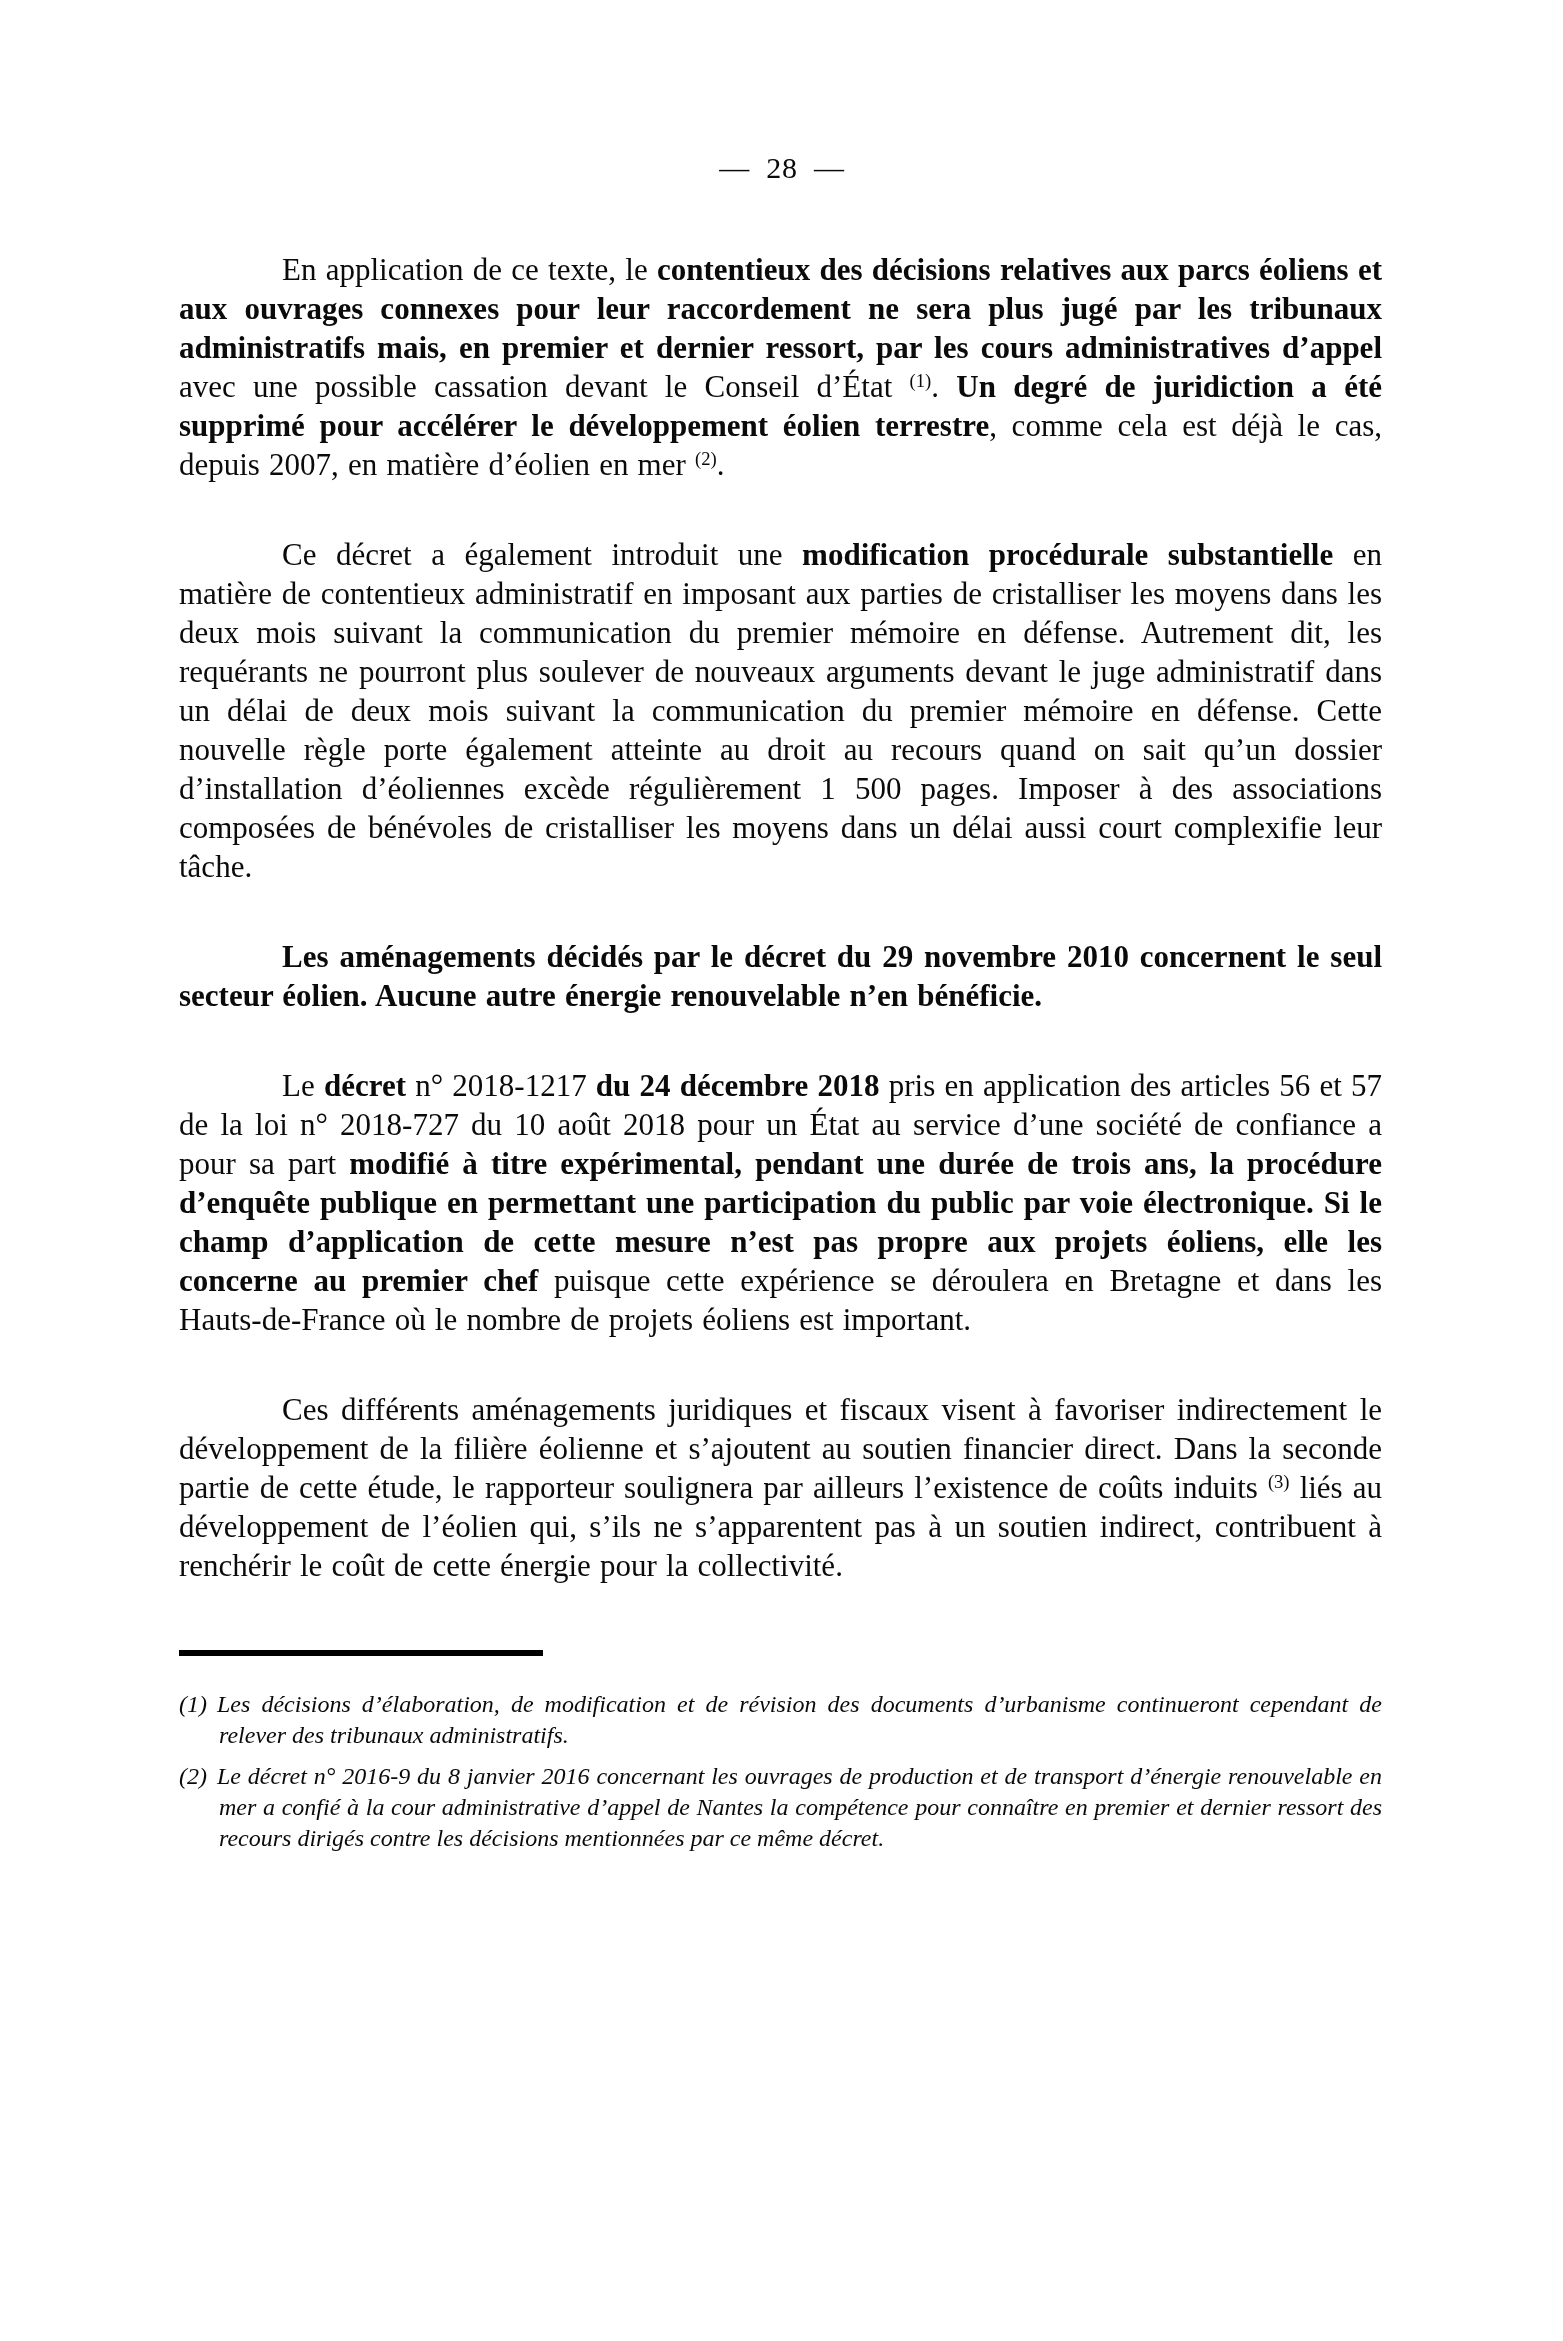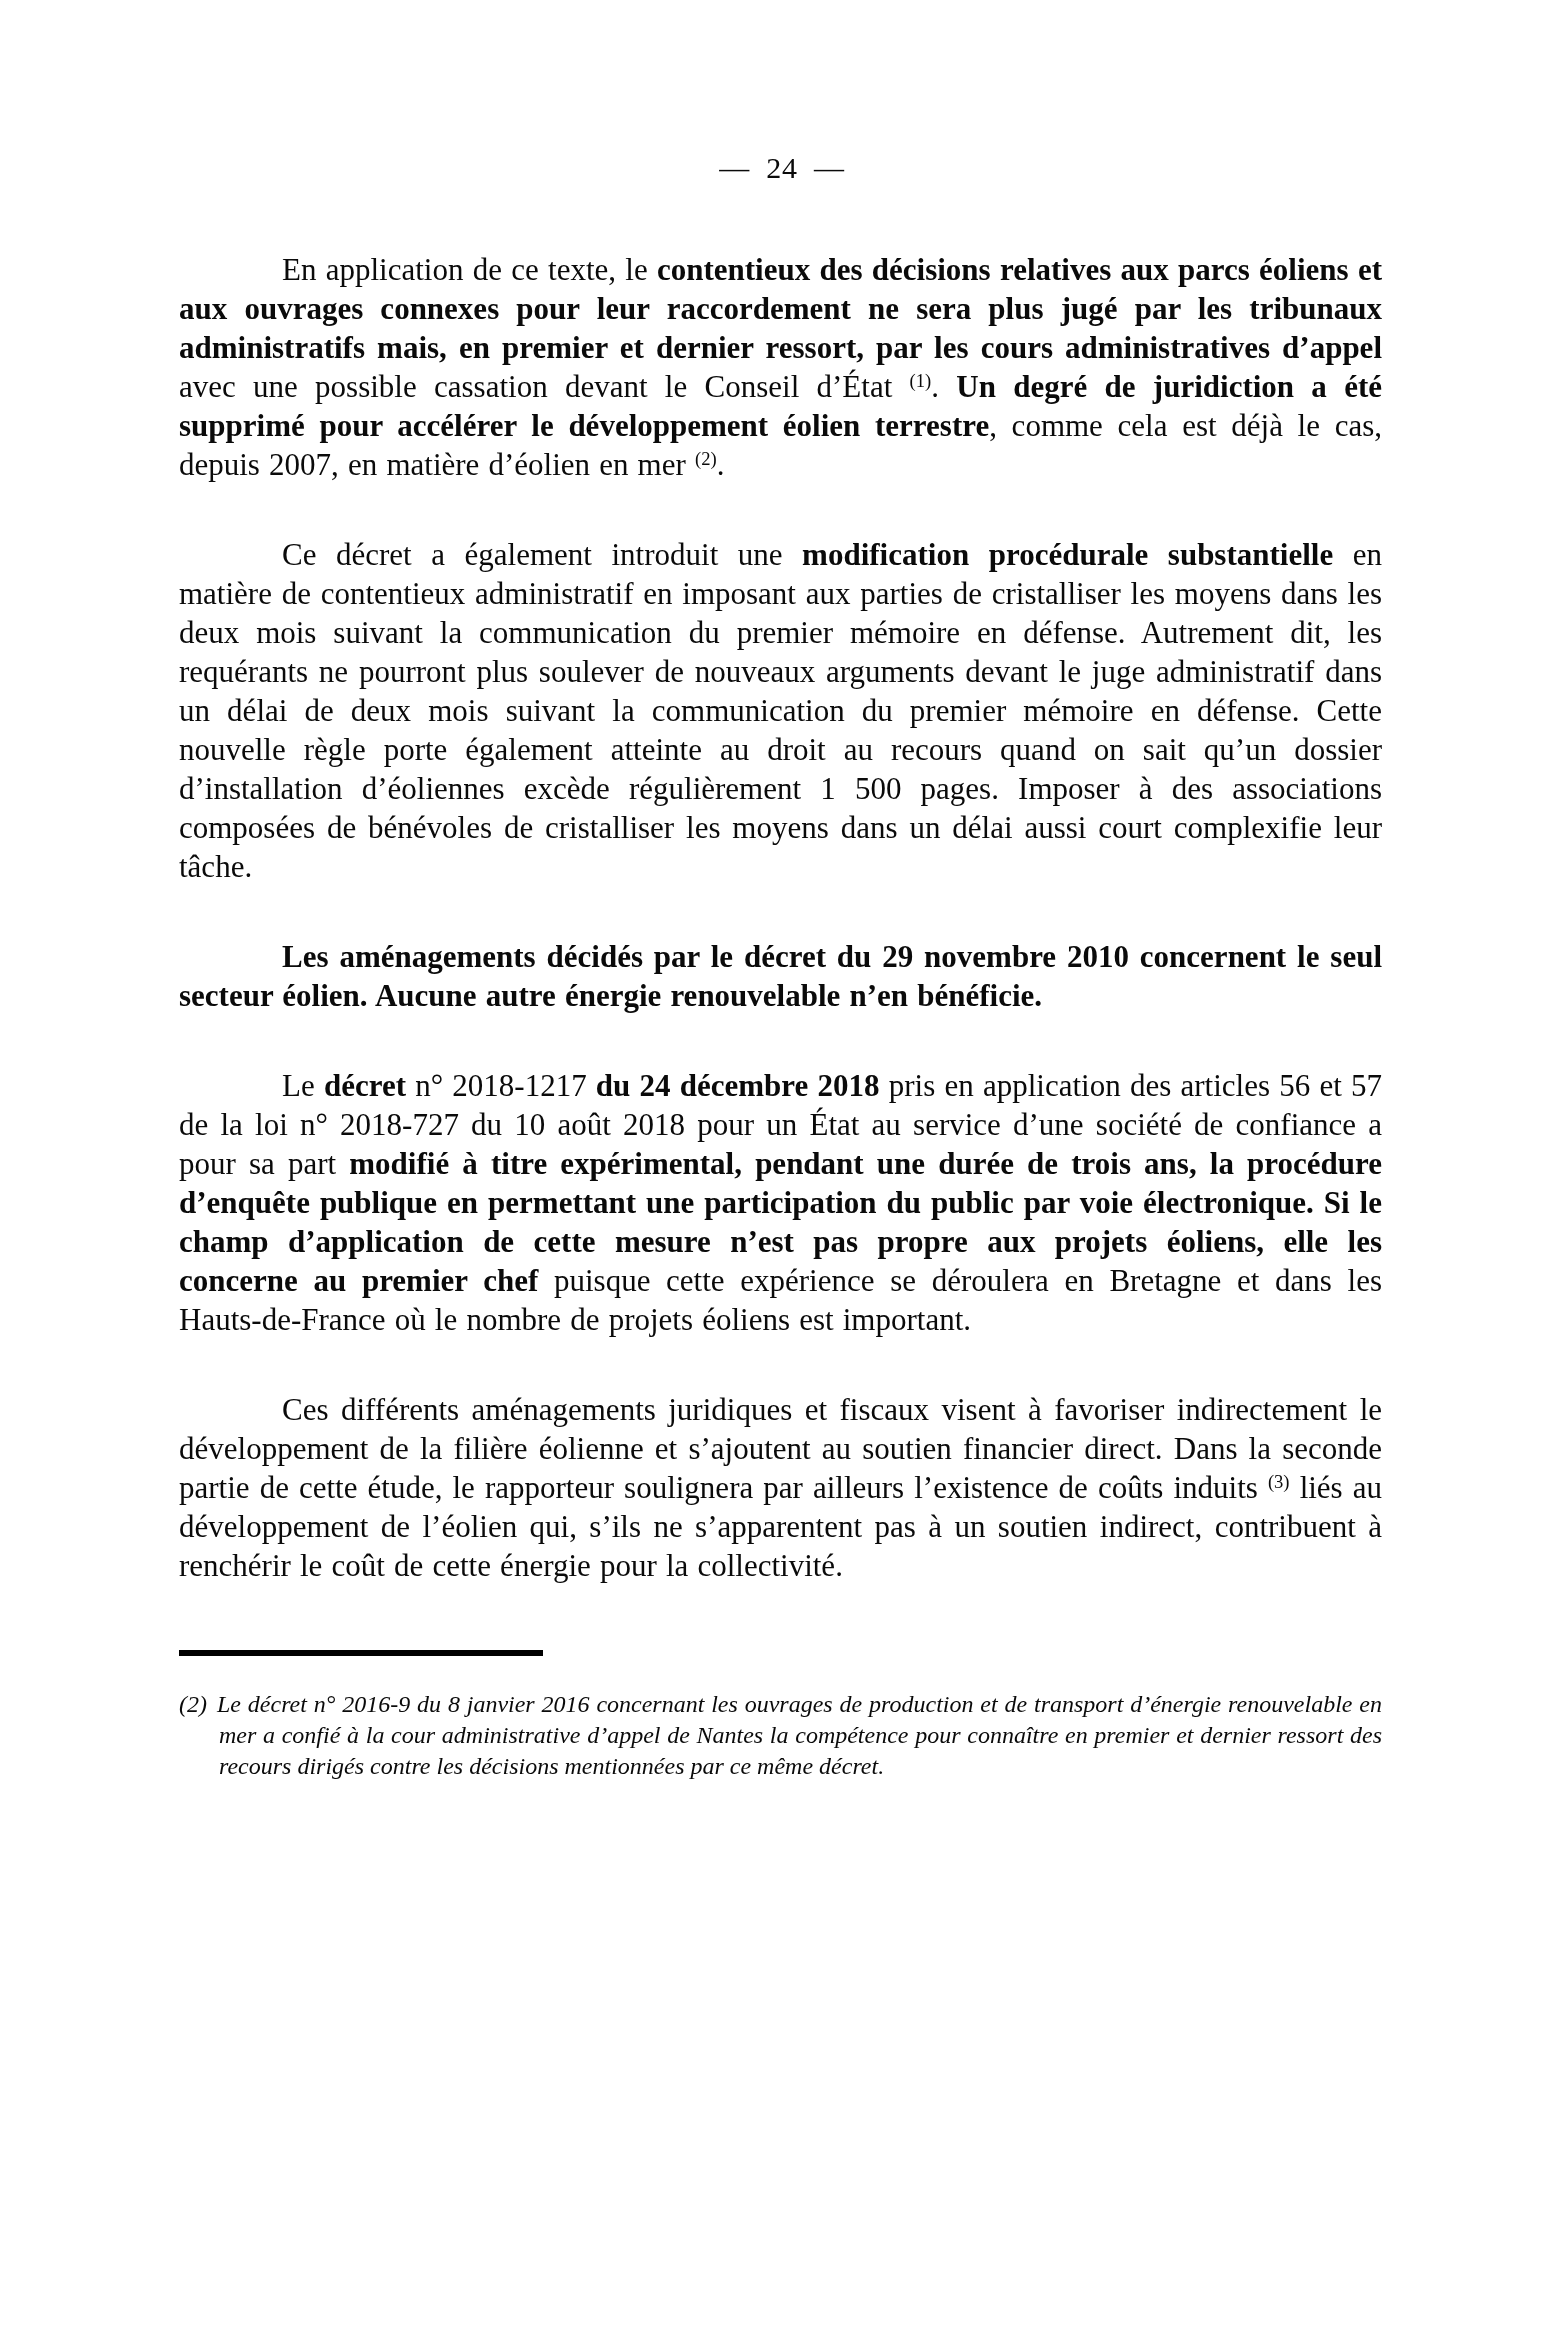--- a/index.html
+++ b/index.html
@@ -57,30 +57,33 @@
     text-align:justify;
     padding-left:40px;
     text-indent:-40px;
     margin:0 0 10px 0;
   }
   .fn-marker{margin-right:10px;}
 </style>
 </head>
 <body>
 
-<div class="page-number">—  24  —</div>
+<div class="page-number">—  28  —</div>
 
 <div class="content">
 
   <p class="para"><span>En application de ce texte, le </span><span class="b">contentieux des décisions relatives aux parcs éoliens et aux ouvrages connexes pour leur raccordement ne sera plus jugé par les tribunaux administratifs mais, en premier et dernier ressort, par les cours administratives d’appel</span><span> avec une possible cassation devant le Conseil d’État </span><sup>(1)</sup><span>. </span><span class="b">Un degré de juridiction a été supprimé pour accélérer le développement éolien terrestre</span><span>, comme cela est déjà le cas, depuis 2007, en matière d’éolien en mer </span><sup>(2)</sup><span>.</span></p>
   <p class="para"><span>Ce décret a également introduit une </span><span class="b">modification procédurale substantielle</span><span> en matière de contentieux administratif en imposant aux parties de cristalliser les moyens dans les deux mois suivant la communication du premier mémoire en défense. Autrement dit, les requérants ne pourront plus soulever de nouveaux arguments devant le juge administratif dans un délai de deux mois suivant la communication du premier mémoire en défense. Cette nouvelle règle porte également atteinte au droit au recours quand on sait qu’un dossier d’installation d’éoliennes excède régulièrement 1 500 pages. Imposer à des associations composées de bénévoles de cristalliser les moyens dans un délai aussi court complexifie leur tâche.</span></p>
   <p class="para"><span class="b">Les aménagements décidés par le décret du 29 novembre 2010 concernent le seul secteur éolien. Aucune autre énergie renouvelable n’en bénéficie.</span></p>
   <p class="para"><span>Le </span><span class="b">décret</span><span> n° 2018-1217 </span><span class="b">du 24 décembre 2018</span><span> pris en application des articles 56 et 57 de la loi n° 2018-727 du 10 août 2018 pour un État au service d’une société de confiance a pour sa part </span><span class="b">modifié à titre expérimental, pendant une durée de trois ans, la procédure d’enquête publique en permettant une participation du public par voie électronique. Si le champ d’application de cette mesure n’est pas propre aux projets éoliens, elle les concerne au premier chef</span><span> puisque cette expérience se déroulera en Bretagne et dans les Hauts-de-France où le nombre de projets éoliens est important.</span></p>
   <p class="para"><span>Ces différents aménagements juridiques et fiscaux visent à favoriser indirectement le développement de la filière éolienne et s’ajoutent au soutien financier direct. Dans la seconde partie de cette étude, le rapporteur soulignera par ailleurs l’existence de coûts induits </span><sup>(3)</sup><span> liés au développement de l’éolien qui, s’ils ne s’apparentent pas à un soutien indirect, contribuent à renchérir le coût de cette énergie pour la collectivité.</span></p>
 
   <div class="fn-rule"></div>
 
   <p class="footnote">
+    <span class="fn-marker">(1)</span><span>Les décisions d’élaboration, de modification et de révision des documents d’urbanisme continueront cependant de relever des tribunaux administratifs.</span>
+  </p>
+  <p class="footnote">
     <span class="fn-marker">(2)</span><span>Le décret n° 2016-9 du 8 janvier 2016 concernant les ouvrages de production et de transport d’énergie renouvelable en mer a confié à la cour administrative d’appel de Nantes la compétence pour connaître en premier et dernier ressort des recours dirigés contre les décisions mentionnées par ce même décret.</span>
   </p>
 
 </div>
 
 
 </body></html>

